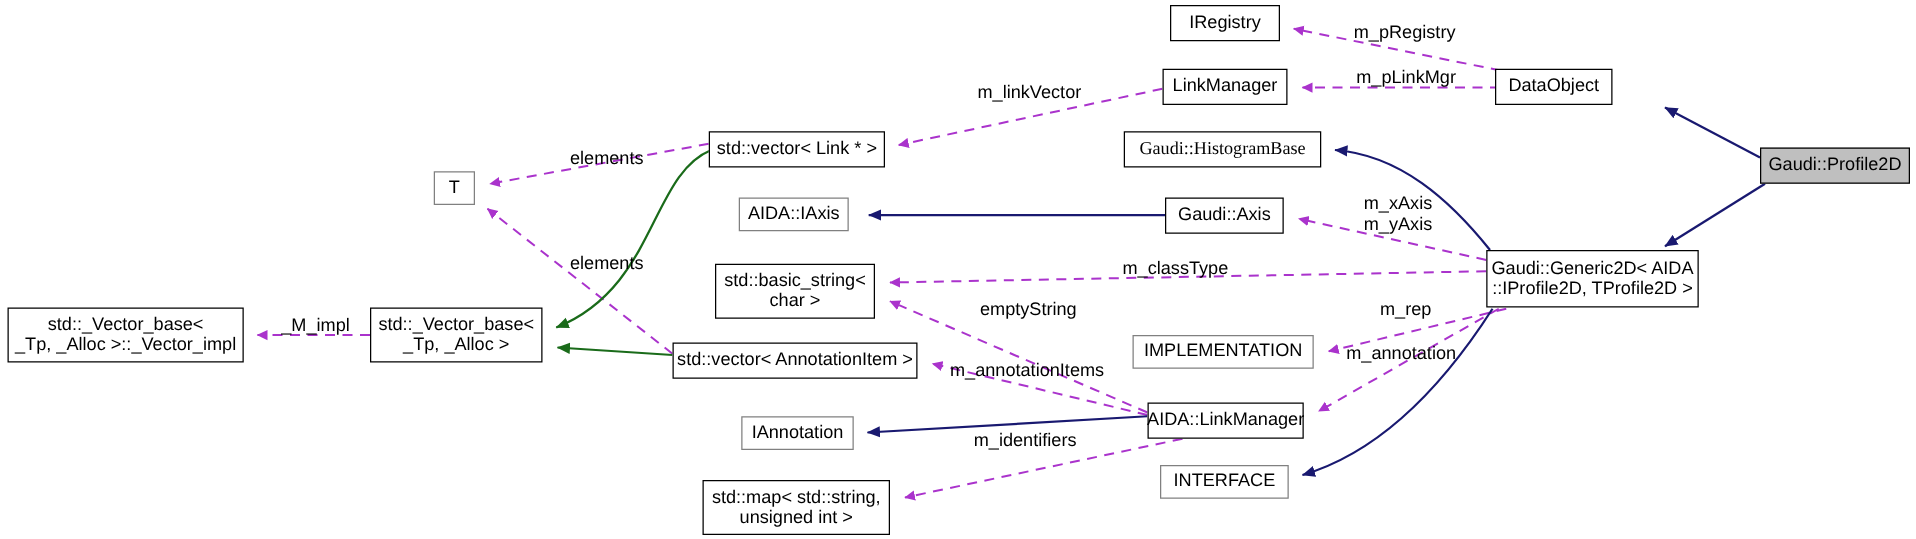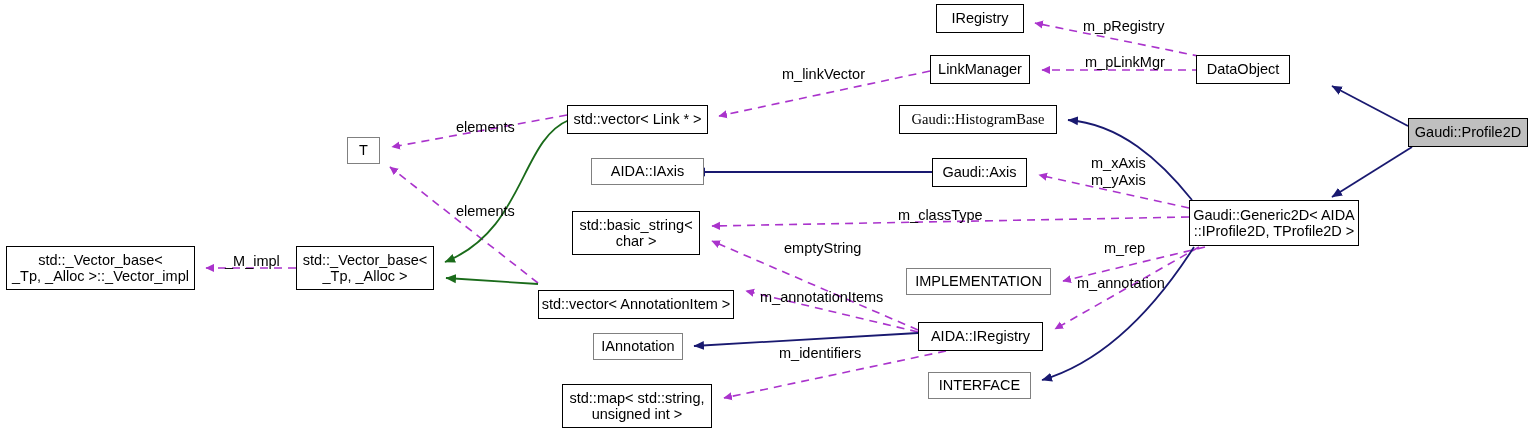--- a/index.html
+++ b/index.html
@@ -112,41 +112,41 @@
   <div class="node strong" style="left:1196px;top:55px;width:94px;height:29px;">DataObject</div>
 
   <div class="node highlight" style="left:1408px;top:118px;width:120px;height:29px;">Gaudi::Profile2D</div>
 
   <div class="node strong" style="left:567px;top:105px;width:141px;height:29px;">std::vector&lt; Link * &gt;</div>
 
   <div class="node strong" style="left:899px;top:105px;width:158px;height:29px;font-family:Liberation Serif, serif;">Gaudi::HistogramBase</div>
 
   <div class="node" style="left:347px;top:137px;width:33px;height:27px;">T</div>
 
-  <div class="node" style="left:591px;top:158px;width:113px;height:27px;">AIDA::IAxis</div>
+  <div class="node" style="left:591px;top:158px;width:88px;height:27px;">AIDA::IAxis</div>
 
   <div class="node strong" style="left:932px;top:158px;width:95px;height:29px;">Gaudi::Axis</div>
 
   <div class="node strong" style="left:572px;top:211px;width:128px;height:44px;">std::basic_string&lt;
 char &gt;</div>
 
   <div class="node strong" style="left:1189px;top:200px;width:170px;height:46px;">Gaudi::Generic2D&lt; AIDA
 ::IProfile2D, TProfile2D &gt;</div>
 
   <div class="node strong" style="left:6px;top:246px;width:189px;height:44px;">std::_Vector_base&lt;
 _Tp, _Alloc &gt;::_Vector_impl</div>
 
   <div class="node strong" style="left:296px;top:246px;width:138px;height:44px;">std::_Vector_base&lt;
 _Tp, _Alloc &gt;</div>
 
   <div class="node" style="left:906px;top:268px;width:145px;height:27px;">IMPLEMENTATION</div>
 
-  <div class="node strong" style="left:538px;top:274px;width:196px;height:29px;margin-top:16px;">std::vector&lt; AnnotationItem &gt;</div>
+  <div class="node strong" style="left:538px;top:274px;width:196px;height:29px;">std::vector&lt; AnnotationItem &gt;</div>
 
-  <div class="node strong" style="left:918px;top:322px;width:125px;height:29px;">AIDA::IRegistry</div>
+  <div class="node strong" style="left:918px;top:322px;width:125px;height:29px;">AIDA::LinkManager</div>
 
   <div class="node" style="left:593px;top:333px;width:90px;height:27px;">IAnnotation</div>
 
   <div class="node" style="left:928px;top:372px;width:103px;height:27px;">INTERFACE</div>
 
   <div class="node strong" style="left:562px;top:384px;width:150px;height:44px;">std::map&lt; std::string,
 unsigned int &gt;</div>
 
   <div class="edge-label" style="left:1083px;top:18px;">m_pRegistry</div>
 

